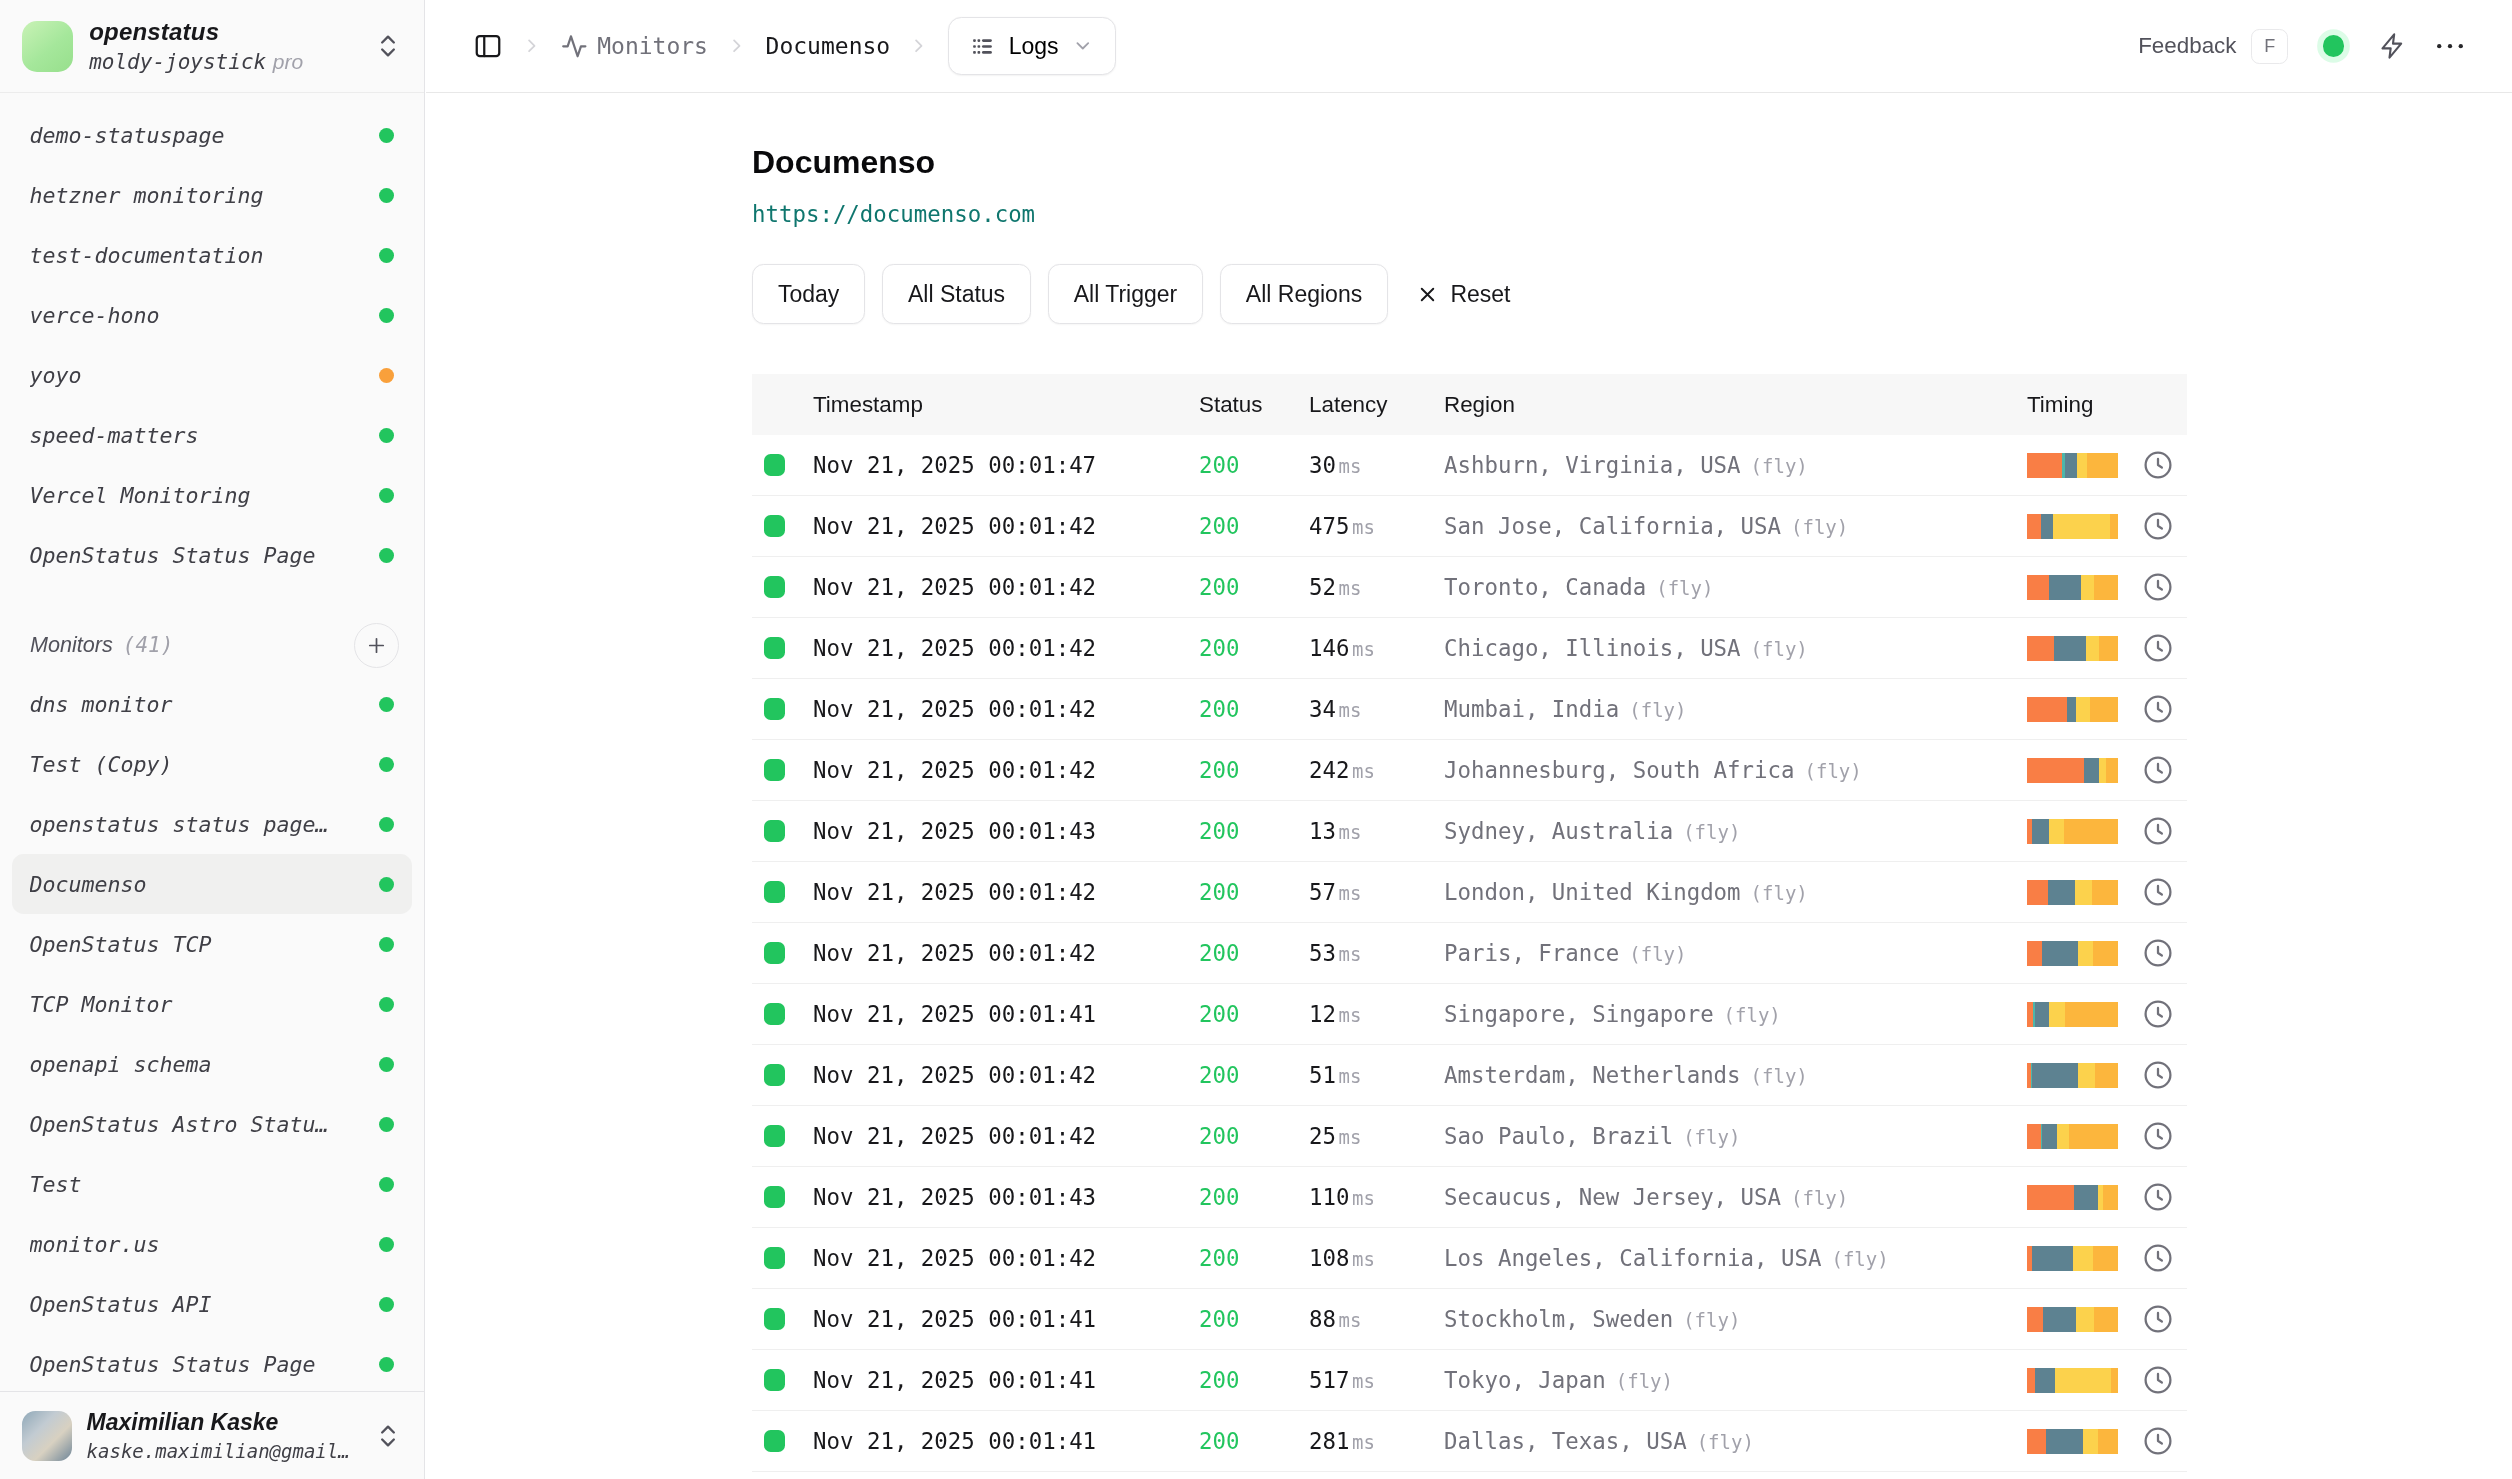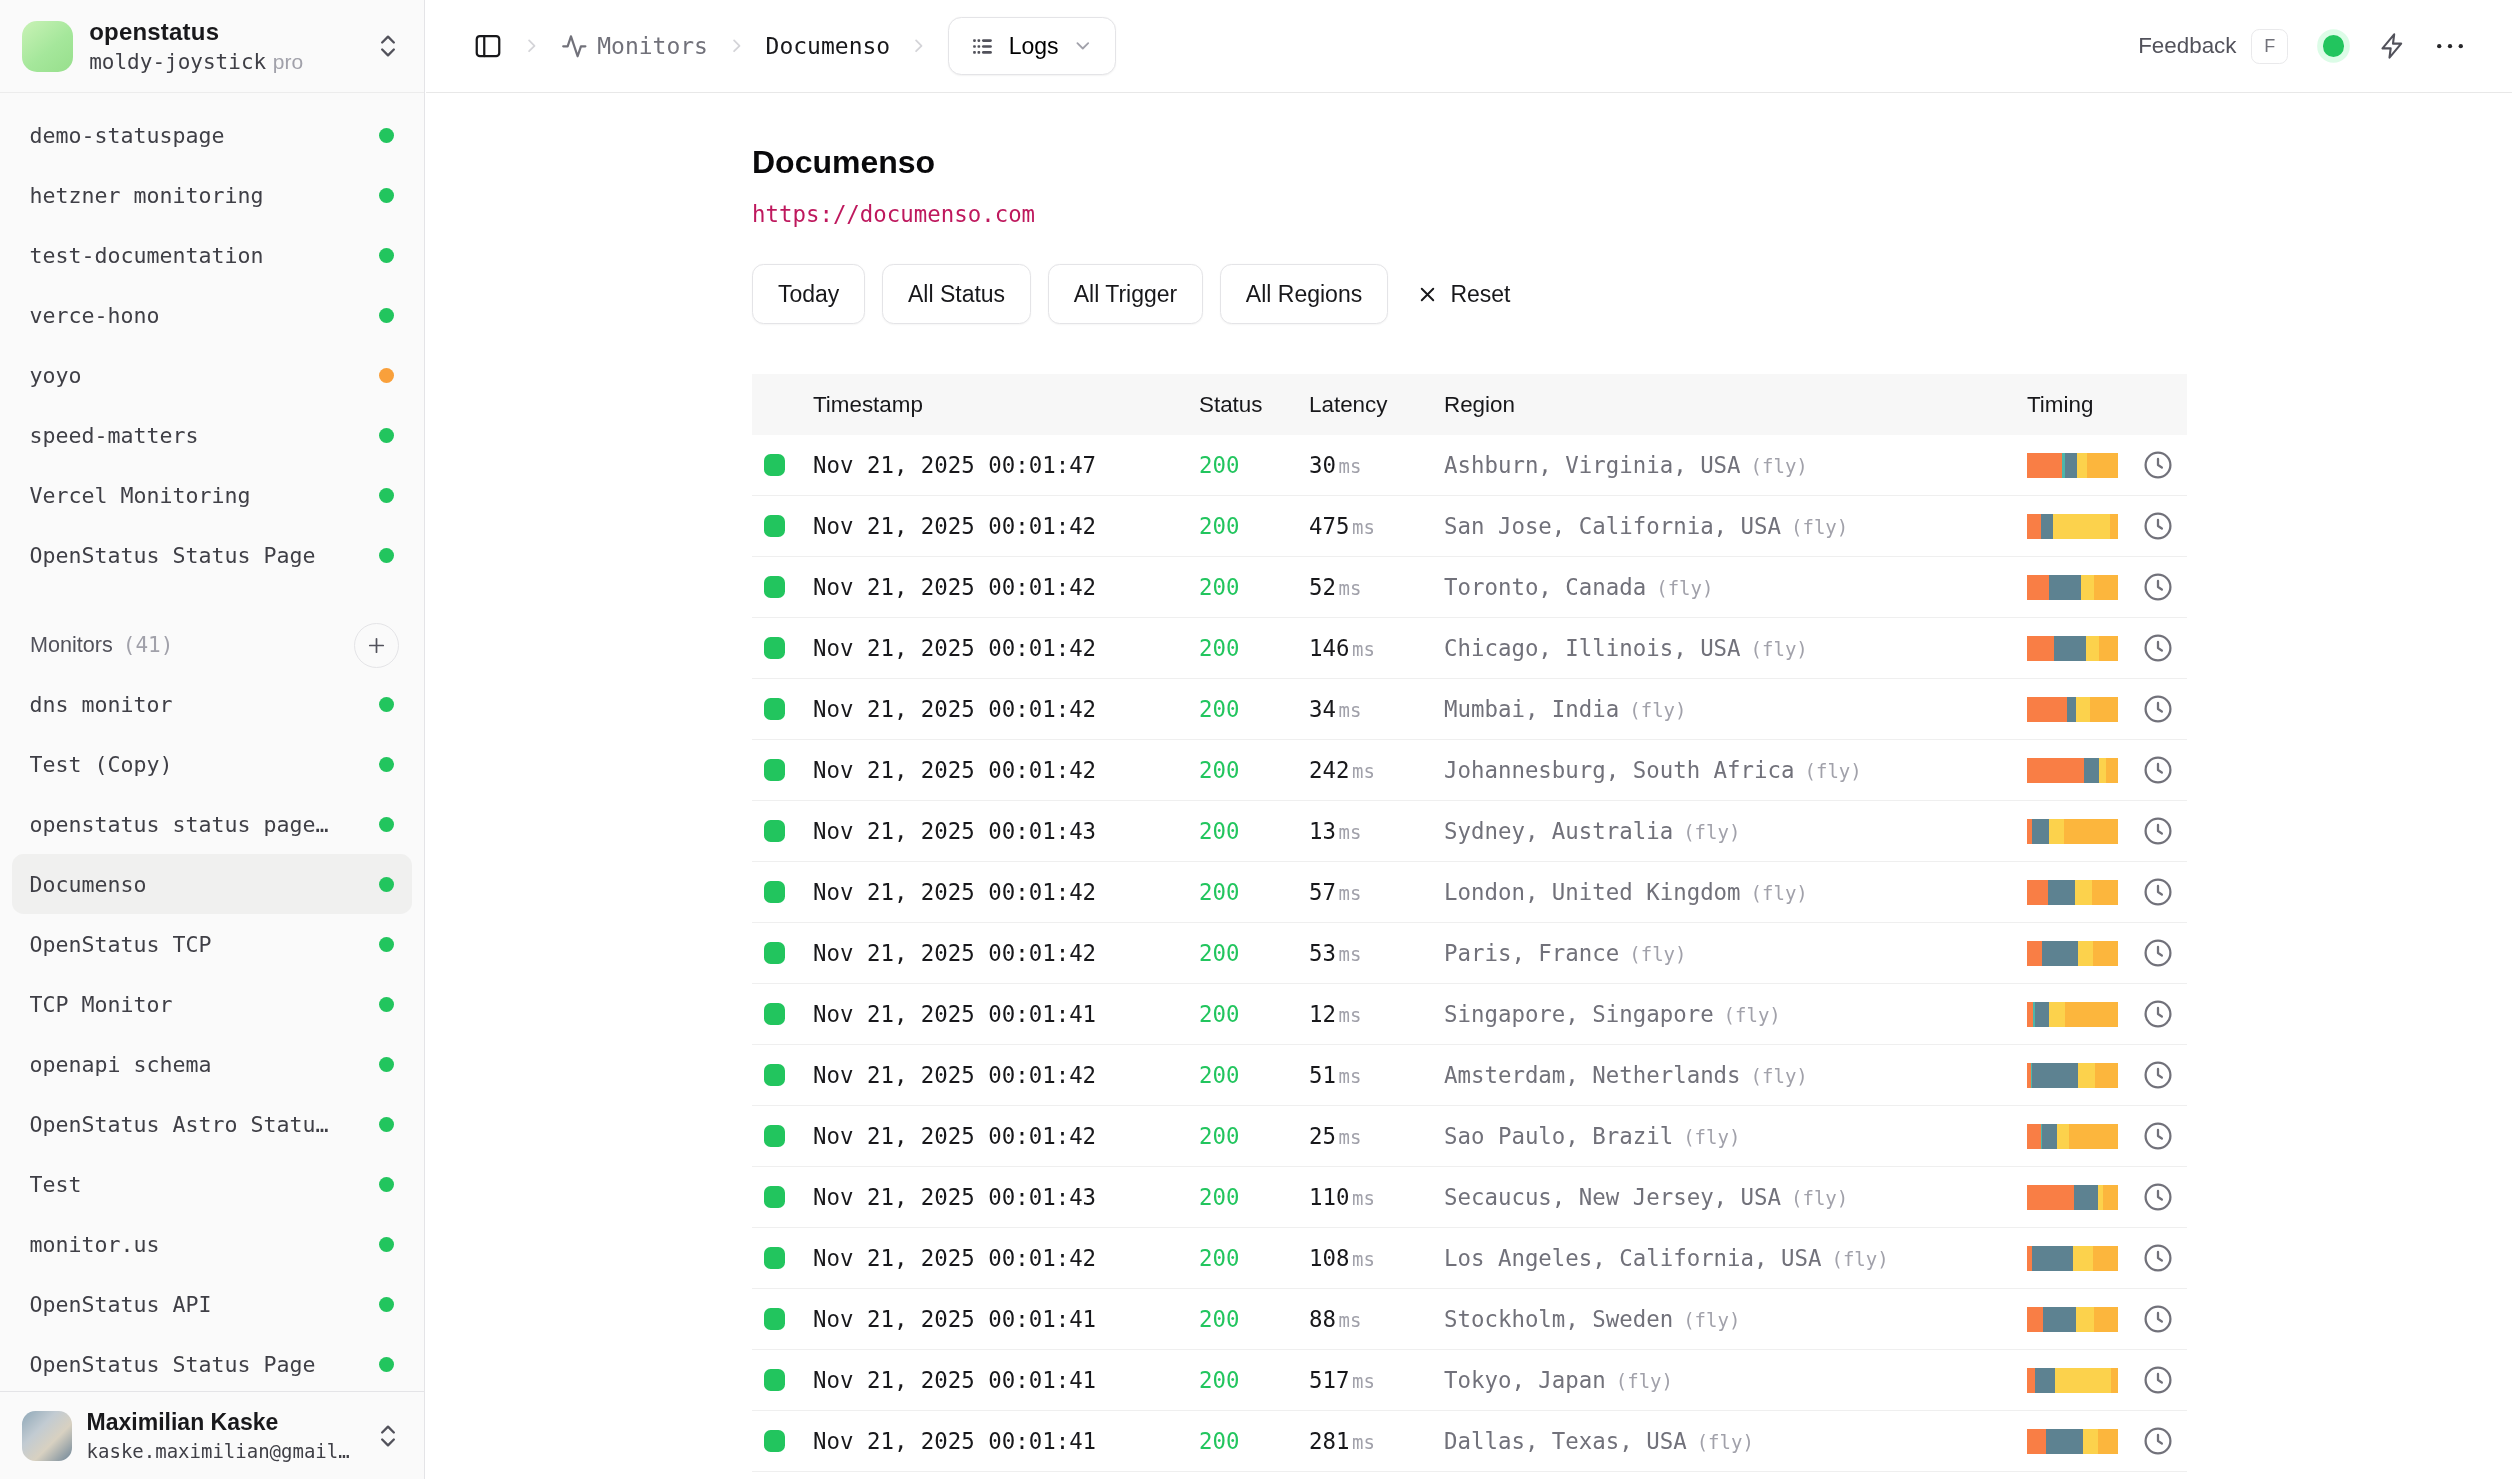--- a/index.html
+++ b/index.html
@@ -3,21 +3,21 @@
 <meta charset="utf-8">
 <style>
   * { margin:0; padding:0; box-sizing:border-box; }
   html,body { width:2512px; height:1479px; overflow:hidden; background:#fff;
     font-family:"Liberation Sans", sans-serif; color:#18181B; }
   svg { display:block; }
   .mono { font-family:"DejaVu Sans Mono", monospace; }
 
   
   .sidebar { position:absolute; left:0; top:0; width:425px; height:1479px;
-    background:#FAFAFA; border-right:0.8px solid #E4E4E7; }
+    background:#FAFAFA; border-right:0.8px solid #E4E4E7;font-style:italic; }
   .sb-header { height:93px; border-bottom:0.8px solid #ECECEC; display:flex;
     align-items:center; padding:0 21.6px; gap:16.6px; }
   .ws-avatar { width:51px; height:51px; border-radius:15px; flex:none;
     background:linear-gradient(140deg,#C9F2B6 0%,#A5E79B 55%,#97DF8C 100%); }
   .ws-meta { display:flex; flex-direction:column; gap:3.3px; min-width:0; }
   .ws-name { font-size:24px; font-weight:700; letter-spacing:0.2px; }
   .ws-sub { font-size:21px; color:#3F3F46; white-space:nowrap; }
   .ws-plan { color:#A1A1AA; font-family:"Liberation Sans",sans-serif; margin-left:6.6px; }
   .chevrons { margin-left:auto; flex:none; }
 
@@ -62,21 +62,21 @@
   .header-right { margin-left:auto; display:flex; align-items:center; gap:28px; }
   .feedback { font-size:22.4px; color:#52525B; cursor:pointer; }
   .key-badge { width:37px; height:35px; border:0.8px solid #E9E9EB; border-radius:8.3px;
     display:flex; align-items:center; justify-content:center; font-size:18px;
     color:#71717A; margin-left:-13.3px; }
   .status-orb { width:21.6px; height:21.6px; border-radius:50%; box-shadow:0 0 0 5.8px #DCFCE7; margin:0 6.6px; cursor:pointer; }
 
   
   .content { position:absolute; left:752px; top:93px; width:1435px; }
   .page-title { margin-top:51px; font-size:32px; font-weight:700; color:#09090B; }
-  .page-url { margin-top:20px; font-family:"DejaVu Sans Mono",monospace; font-size:22.4px; color:#be185d; }
+  .page-url { margin-top:20px; font-family:"DejaVu Sans Mono",monospace; font-size:22.4px; color:#0f766e; }
   .filters { margin-top:37px; display:flex; align-items:center; gap:16.6px; }
   .filter-btn { height:60px; padding:0 25px; border:0.8px solid #E4E4E7; border-radius:11.6px;
     background:#fff; font-family:"Liberation Sans",sans-serif; font-size:23px; font-weight:500;
     color:#18181B; box-shadow:0 0.8px 1.7px rgba(0,0,0,.04); cursor:pointer; }
   .reset { display:flex; align-items:center; gap:11px; margin-left:11.6px;
     font-size:23px; font-weight:500; cursor:pointer; }
 
   .table { margin-top:50px; width:1435px; }
   .grid-row { display:grid; grid-template-columns:61px 386px 110px 135px 583px 160px; align-items:center; }
   .thead { height:61px; background:#F7F7F7; font-size:22.4px; font-weight:500; color:#18181B; }

